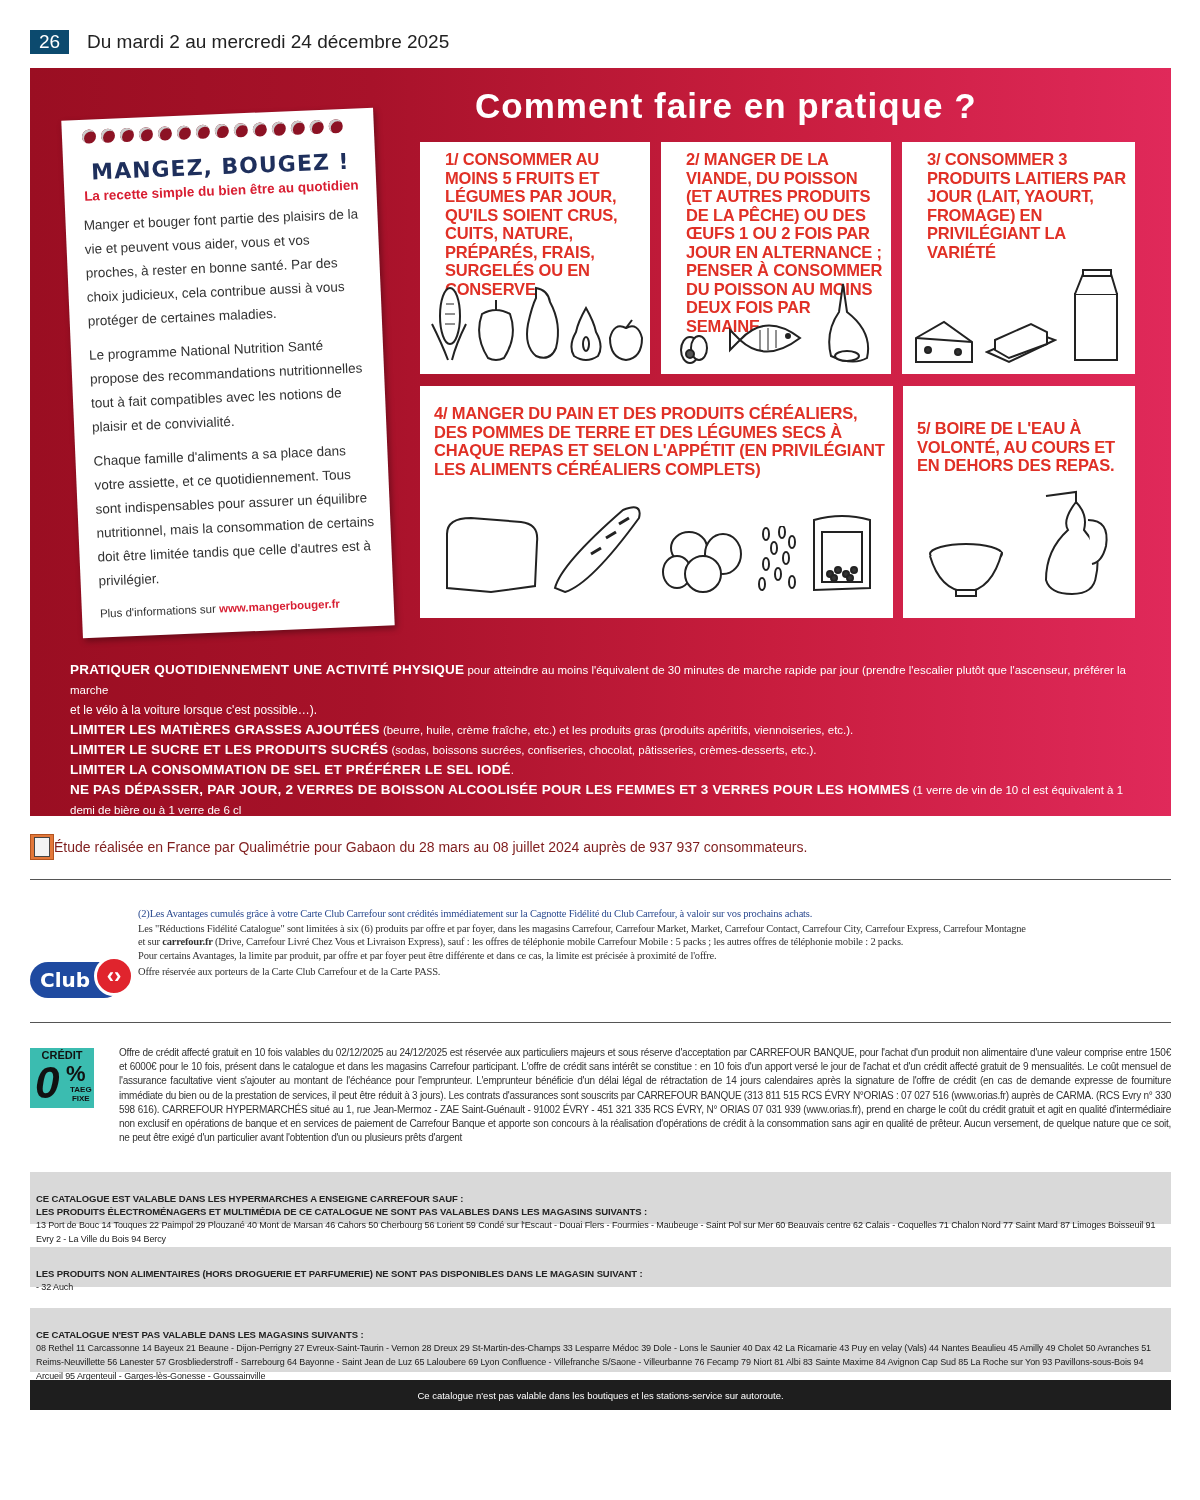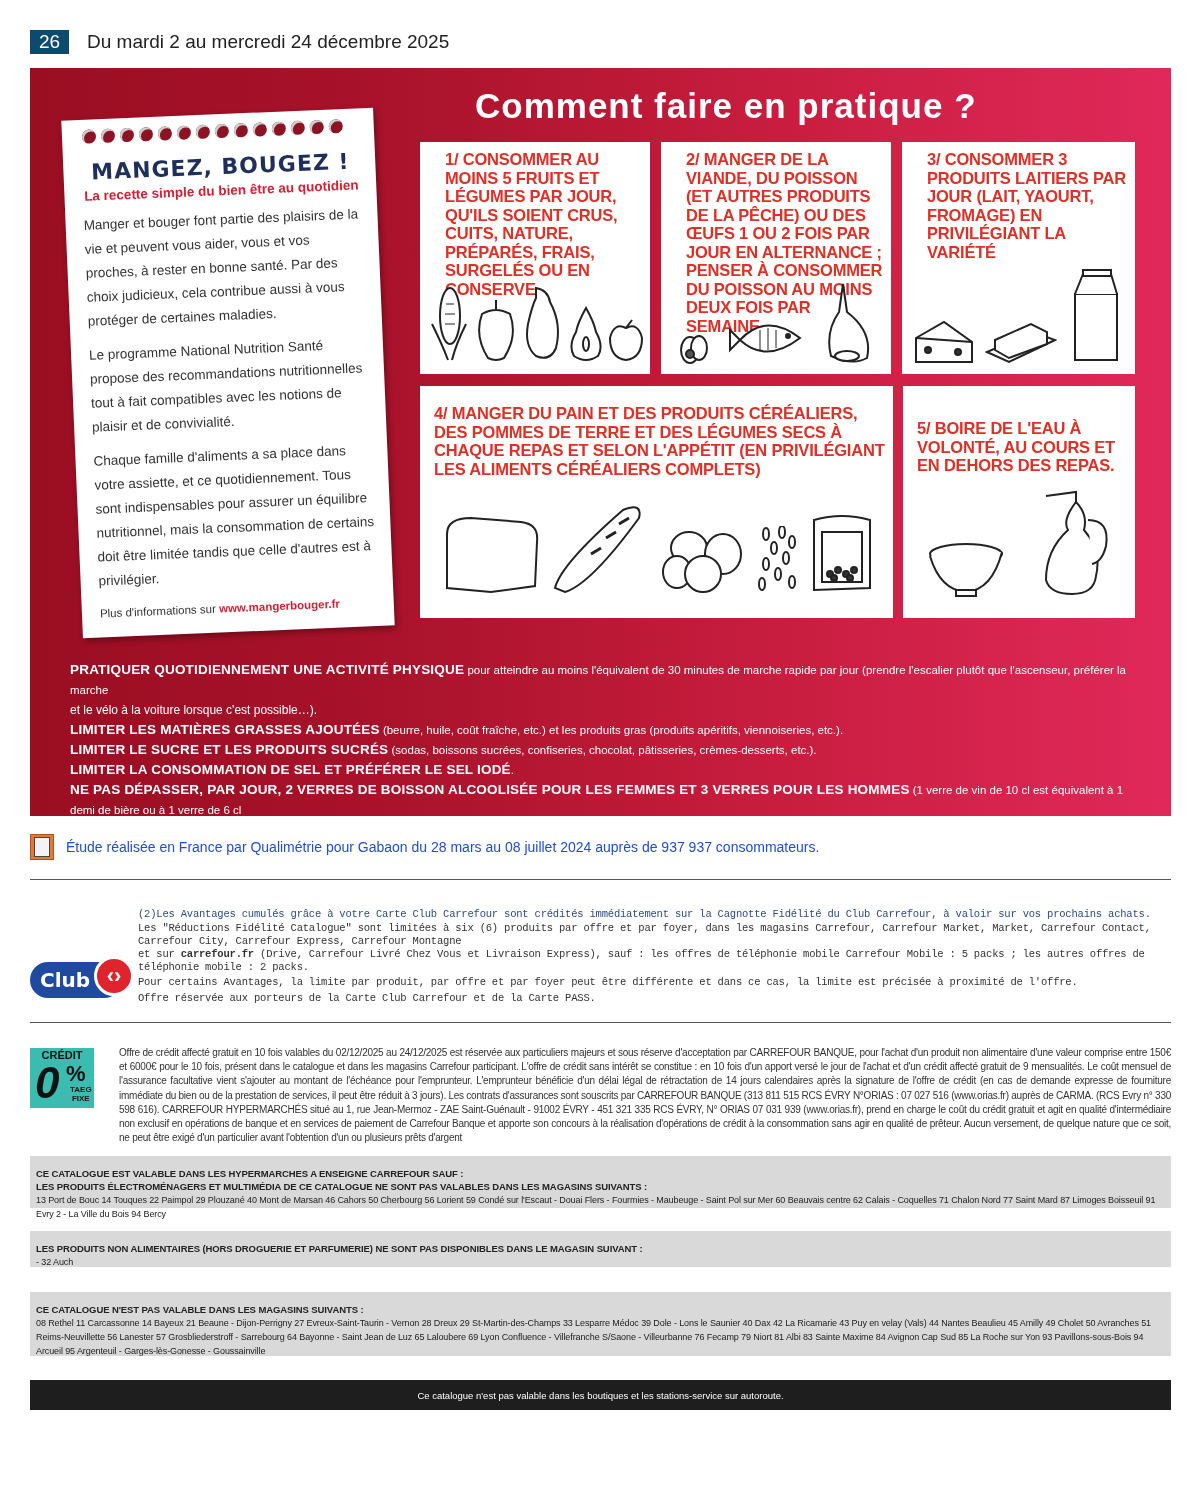--- a/index.html
+++ b/index.html
@@ -37,42 +37,42 @@
   
   .rules { position: absolute; left: 40px; top: 592px; width: 1080px; color: #fff; font-family: "Liberation Sans", sans-serif; }
   .rule { font-size: 12px; line-height: 20px; }
   .rule b { font-size: 13.5px; font-weight: bold; letter-spacing: 0.2px; }
   .rule .rt { font-size: 11.5px; }
 
   
   .study { position: absolute; left: 30px; top: 834px; display: flex; align-items: center; }
   .study-icon { width: 24px; height: 26px; background: #e2783a; border: 1px solid #b35420; display: flex; align-items: center; justify-content: center; }
   .study-icon div { width: 16px; height: 20px; background: #f3f3f3; border: 1px solid #444; }
-  .study-text { margin-left: 12px; font-size: 14px; color: #1d4ed8; }
+  .study-text { font-size: 14px; color: #7f1d1d; }
 
   .divider { position: absolute; left: 30px; width: 1141px; height: 1px; background: #555; }
 
   
   .club-logo { position: absolute; left: 30px; top: 956px; width: 104px; height: 46px; }
   .club-pill { position: absolute; left: 0; top: 6px; width: 92px; height: 36px; background: #1f4aa0; border-radius: 18px; color: #fff; font-weight: bold; font-size: 20px; padding-left: 10px; line-height: 36px; font-family: "DejaVu Sans", sans-serif; }
   .club-circle { position: absolute; left: 64px; top: 0; width: 40px; height: 40px; border-radius: 50%; background: #e0242d; border: 3px solid #fff; color: #fff; font-weight: bold; display: flex; align-items: center; justify-content: center; font-size: 22px; }
-  .club-text { position: absolute; left: 138px; top: 906px; width: 1035px; font-family: Liberation Mono, monospace; font-size: 10.5px; line-height: 16px; color: #333; letter-spacing: -0.2px; }
+  .club-text { position: absolute; left: 138px; top: 906px; width: 1035px; font-family: Liberation Serif, serif; font-size: 10.5px; line-height: 16px; color: #333; letter-spacing: -0.2px; }
   .club-text .blue { color: #2b4a8f; }
   .club-text .lines4 { line-height: 13px; }
 
   
   .credit-badge { position: absolute; left: 30px; top: 1048px; width: 64px; height: 60px; background: #3bbcb0; }
   .credit-badge .cr { position: absolute; left: 0; right: 0; top: 1px; text-align: center; font-weight: bold; font-size: 11px; color: #111; }
   .credit-badge .zero { position: absolute; left: 5px; top: 10px; font-weight: bold; font-size: 44px; color: #111; font-style: italic; }
   .credit-badge .pct { position: absolute; left: 36px; top: 13px; font-weight: bold; font-size: 22px; color: #111; }
   .credit-badge .taeg { position: absolute; left: 40px; top: 37px; font-weight: bold; font-size: 8px; line-height: 9px; color: #111; text-align: center; }
   .credit-text { position: absolute; left: 119px; top: 1046px; width: 1052px; font-size: 10px; line-height: 14.2px; color: #333; letter-spacing: -0.25px; text-align: justify; }
 
   
-  .gbox { position: absolute; left: 30px; width: 1141px; background: #d9d9d9; padding: 11px 6px; font-size: 9.5px; color: #222; letter-spacing: -0.1px; }
+  .gbox { position: absolute; left: 30px; width: 1141px; background: #d9d9d9; padding: 20px 6px; font-size: 9.5px; color: #222; letter-spacing: -0.1px; margin-top: 16px; }
   .gbox .h { font-weight: bold; line-height: 13px; font-size: 9.5px; }
   .gbox .l { line-height: 14px; font-size: 9px; }
 
   .footer-bar { position: absolute; left: 30px; top: 1380px; width: 1141px; height: 30px; background: #1e1e1e; color: #fff; font-size: 9.5px; display: flex; align-items: center; justify-content: center; }
 </style>
 </head>
 <body>
 
 <div class="page-header">
   <div class="page-num">26</div>
@@ -227,21 +227,21 @@
       <svg width="80" height="108" viewBox="0 0 80 108">
           <path d="M14 6 L44 2 L44 12 Q30 30 36 40 Q14 60 14 90 Q18 104 40 104 Q62 104 64 86 Q70 60 52 40 Q56 24 44 12"></path>
           <path d="M56 30 Q78 30 74 56 Q70 72 60 74"></path>
         </svg>
     </div>
   </div>
 
   <div class="rules">
     <div class="rule"><b>PRATIQUER QUOTIDIENNEMENT UNE ACTIVITÉ PHYSIQUE</b><span class="rt"> pour atteindre au moins l'équivalent de 30 minutes de marche rapide par jour (prendre l'escalier plutôt que l'ascenseur, préférer la marche</span></div>
     <div class="rule rt">et le vélo à la voiture lorsque c'est possible…).</div>
-    <div class="rule"><b>LIMITER LES MATIÈRES GRASSES AJOUTÉES</b><span class="rt"> (beurre, huile, coût fraîche, etc.) et les produits gras (produits apéritifs, viennoiseries, etc.).</span></div>
+    <div class="rule"><b>LIMITER LES MATIÈRES GRASSES AJOUTÉES</b><span class="rt"> (beurre, huile, crème fraîche, etc.) et les produits gras (produits apéritifs, viennoiseries, etc.).</span></div>
     <div class="rule"><b>LIMITER LE SUCRE ET LES PRODUITS SUCRÉS</b><span class="rt"> (sodas, boissons sucrées, confiseries, chocolat, pâtisseries, crèmes-desserts, etc.).</span></div>
     <div class="rule"><b>LIMITER LA CONSOMMATION DE SEL ET PRÉFÉRER LE SEL IODÉ</b><span class="rt">.</span></div>
     <div class="rule"><b>NE PAS DÉPASSER, PAR JOUR, 2 VERRES DE BOISSON ALCOOLISÉE POUR LES FEMMES ET 3 VERRES POUR LES HOMMES</b><span class="rt"> (1 verre de vin de 10 cl est équivalent à 1 demi de bière ou à 1 verre de 6 cl</span></div>
     <div class="rule rt">d'une boisson titrant 20 degrés, de type porto, ou de 3 cl d'une boisson titrant 40 à 45 degrés d'alcool, de type whisky ou pastis).</div>
   </div>
 </div>
 
 <div class="study">
   <div class="study-icon">
       <div></div>

